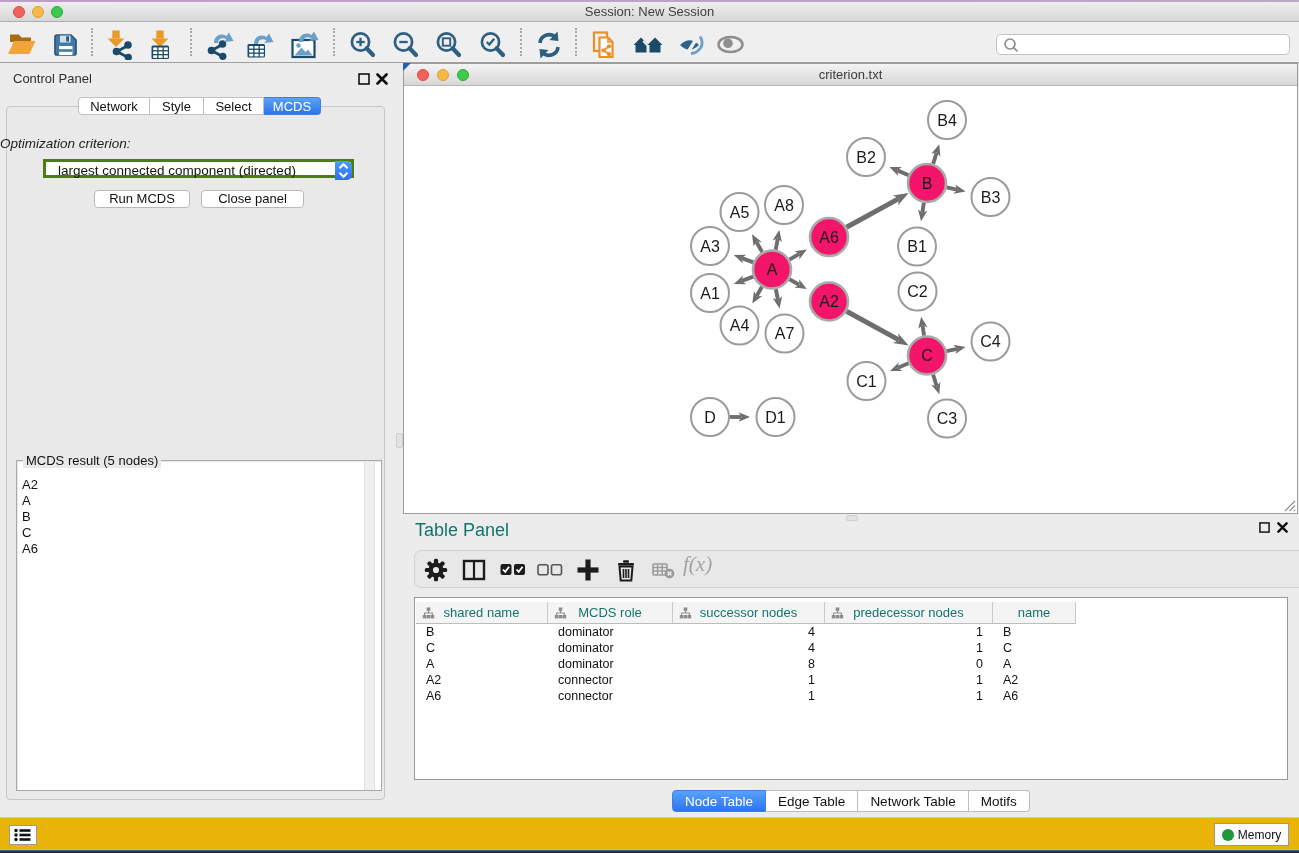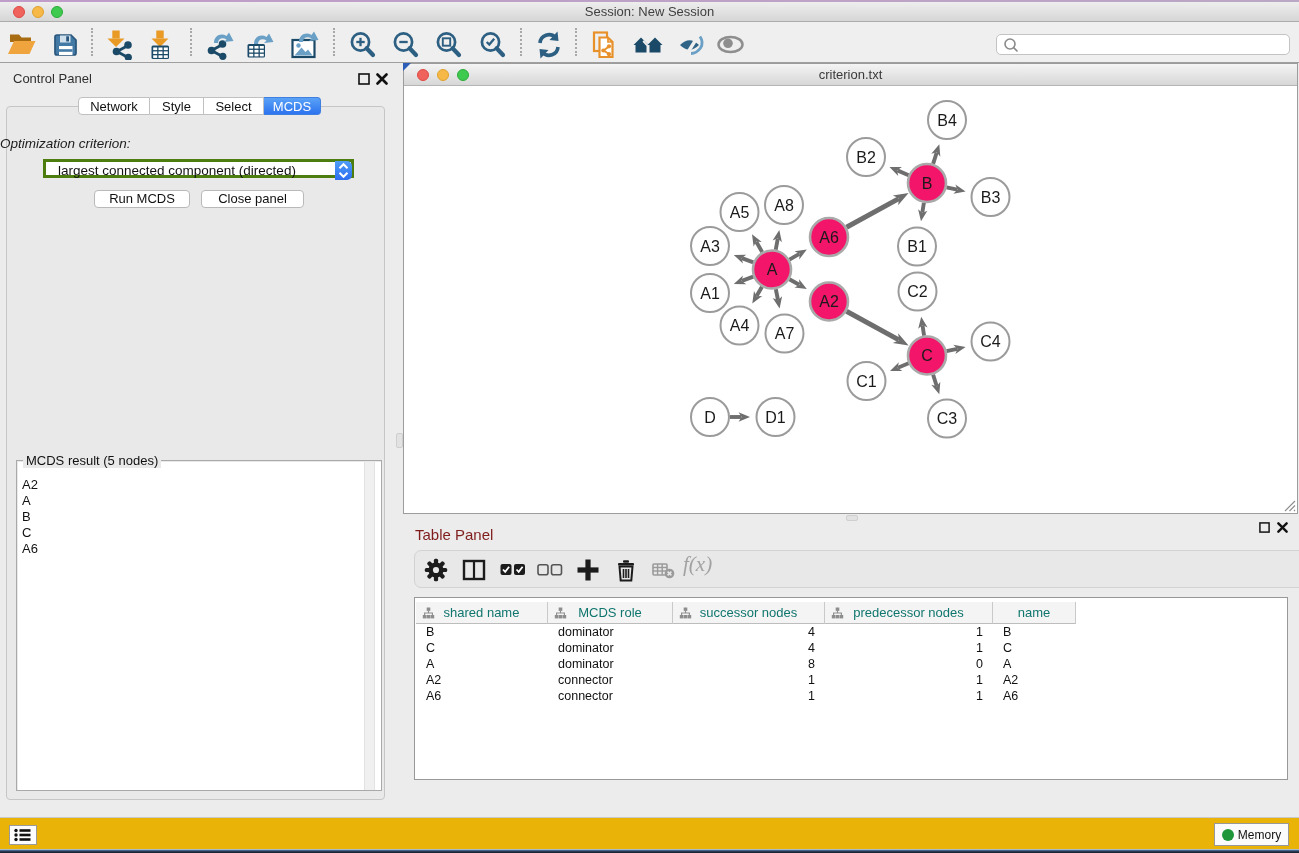--- a/index.html
+++ b/index.html
@@ -31,21 +31,21 @@
 #grp-label { position:absolute; left:6px; top:-8px; background:#e9e9e9; padding:0 3px; font-size:13px; color:#111; }
 #grp-list { position:absolute; left:1px; top:1px; width:363px; height:328px; background:#fff; }
 #grp-scroll { position:absolute; right:6px; top:0px; width:11px; height:328px; background:#f0f0f0; border-left:1px solid #e2e2e2; border-right:1px solid #e2e2e2; }
 #grp-list .item { position:absolute; left:4px; font-size:13px; color:#111; }
 #rightarea { left:391px; top:63px; width:908px; height:754px; background:#ececec; }
 #frame { position:absolute; left:12px; top:0px; width:895px; height:451px; background:#fff; border:1.5px solid #9c9c9c; }
 #frame-tb { position:absolute; left:0; top:0; width:100%; height:22px; background:linear-gradient(#f4f4f4,#d7d7d7); border-bottom:1px solid #b5b5b5; }
 #frame-title { position:absolute; width:100%; top:3px; text-align:center; font-size:13px; color:#3a3a3a; }
 .ftl { position:absolute; top:5px; width:12px; height:12px; border-radius:50%; }
 #tablepanel { position:absolute; left:0px; top:451px; width:908px; height:303px; }
-#tp-title { position:absolute; left:24px; top:12px; font-size:15px; color:#7f1d1d; }
+#tp-title { position:absolute; left:24px; top:6px; font-size:18px; color:#0f766e; }
 #tp-toolbar { position:absolute; left:23px; top:36px; width:1004px; height:38px; background:#e8e8e8; border:1px solid #d2d2d2; border-radius:7px; }
 #tp-table { position:absolute; left:23px; top:83px; width:874px; height:183px; background:#fff; border:1px solid #989898; }
 .th { position:absolute; top:4px; height:22px; background:#f4f4f4; border-right:1px solid #c9c9c9; border-bottom:1px solid #bdbdbd; font-size:13px; color:#0f766e; text-align:center; line-height:21px; }
 .td { position:absolute; font-size:12.5px; color:#111; height:16px; line-height:16px; }
 #tp-tabs { position:absolute; left:281px; top:276px; height:22px; display:flex; }
 .tptab { height:22px; line-height:21px; font-size:13.5px; color:#111; background:#fff; border:1px solid #bdbdbd; border-left:none; padding:0 12px; }
 .tptab.first { border-left:1px solid #bdbdbd; border-radius:4px 0 0 4px; }
 .tptab.last { border-radius:0 4px 4px 0; }
 .tptab.sel { background:linear-gradient(#57a3f8,#2d74ef); color:#fff; border-color:#3f7fe0; }
 #statusbar { left:0; top:817px; width:1299px; height:32px; background:#eab308; border-top:1px solid #c9c9c9; }
@@ -437,20 +437,26 @@
       <div class="td" style="left:143px;top:74px">connector</div>
       <div class="td" style="left:258px;top:74px;width:142px;text-align:right">1</div>
       <div class="td" style="left:410px;top:74px;width:158px;text-align:right">1</div>
       <div class="td" style="left:588px;top:74px">A2</div>
       <div class="td" style="left:11px;top:90px">A6</div>
       <div class="td" style="left:143px;top:90px">connector</div>
       <div class="td" style="left:258px;top:90px;width:142px;text-align:right">1</div>
       <div class="td" style="left:410px;top:90px;width:158px;text-align:right">1</div>
       <div class="td" style="left:588px;top:90px">A6</div>
     </div>
+    <div id="tp-tabs">
+      <div class="tptab sel first">Node Table</div>
+      <div class="tptab">Edge Table</div>
+      <div class="tptab">Network Table</div>
+      <div class="tptab last">Motifs</div>
+    </div>
   </div>
 </div>
 <div id="statusbar" class="abs">
   <div id="hambtn"><svg width="26" height="18" viewBox="0 0 26 18">
         <circle cx="6" cy="4.5" r="1.7" fill="#111"></circle>
         <circle cx="6" cy="9" r="1.7" fill="#111"></circle>
         <circle cx="6" cy="13.5" r="1.7" fill="#111"></circle>
         <rect x="9.5" y="3.2" width="11" height="2.6" fill="#111"></rect>
         <rect x="9.5" y="7.7" width="11" height="2.6" fill="#111"></rect>
         <rect x="9.5" y="12.2" width="11" height="2.6" fill="#111"></rect>

